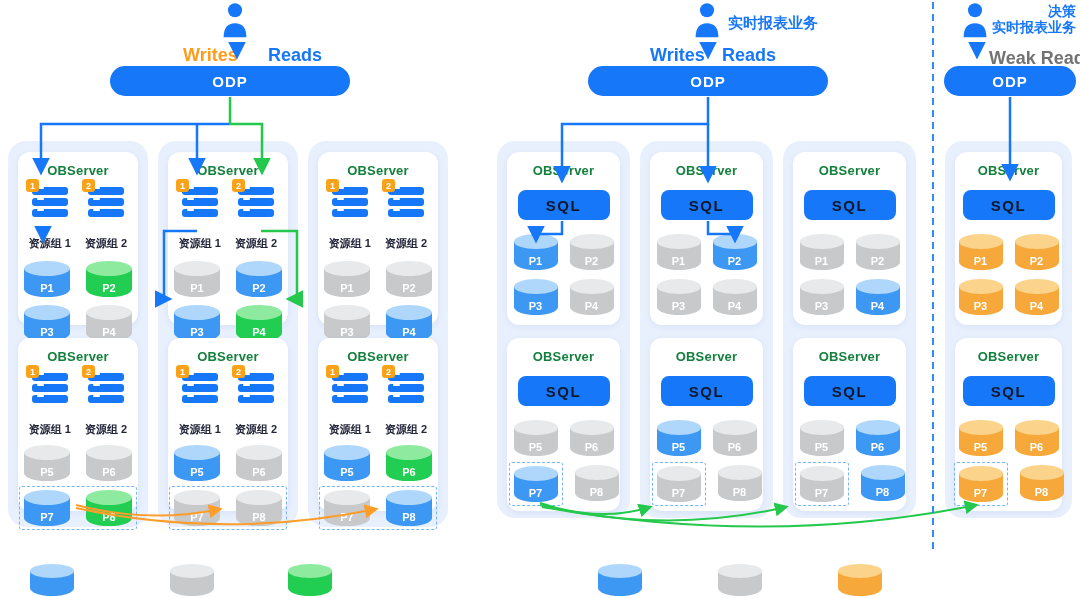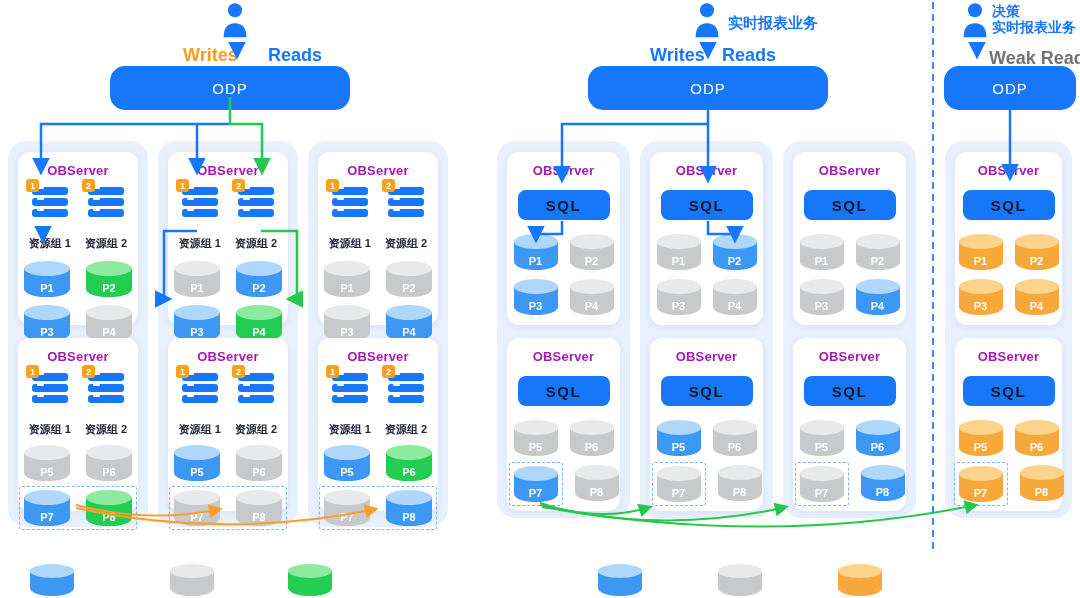--- a/index.html
+++ b/index.html
@@ -4,34 +4,34 @@
 <style>
   html,body{margin:0;padding:0;background:#fff;}
   .canvas{position:relative;width:1080px;height:598px;background:#fff;overflow:hidden;
           font-family:"Liberation Sans",sans-serif;}
 
   
   .user{position:absolute;}
   .top-label{position:absolute;color:#1677f8;font-weight:bold;font-size:15px;white-space:nowrap;}
   .top-label .ln{display:block;line-height:16px;font-size:14px;}
   .rw{position:absolute;font-weight:bold;font-size:18px;white-space:nowrap;}
-  .odp{position:absolute;top:66px;height:44px;background:#1677f8;border-radius:15px;color:#fff;
-       display:flex;align-items:center;justify-content:center;font-weight:normal;font-size:15px;letter-spacing:1px;}
+  .odp{position:absolute;top:66px;height:30px;background:#1677f8;border-radius:15px;color:#fff;
+       display:flex;align-items:center;justify-content:center;font-weight:bold;font-size:15px;letter-spacing:1px;}
 
   
   .col{position:absolute;top:141px;border-radius:18px;background:#e8f0fd;}
   .left-col{width:140px;height:386px;}
   .mid-col{width:133px;height:377px;}
   .right-col{width:127px;height:377px;}
   .card{position:absolute;left:10px;right:10px;background:#fff;border-radius:12px;
         display:flex;flex-direction:column;align-items:center;
         box-shadow:0 2px 6px rgba(30,80,160,.08);}
   .top-card{top:11px;height:173px;}
   .bottom-card{top:197px;height:173px;}
-  .ob-title{margin-top:11px;font-size:13px;font-weight:bold;color:#a21caf;letter-spacing:.2px;}
+  .ob-title{margin-top:11px;font-size:13px;font-weight:bold;color:#15803d;letter-spacing:.2px;}
 
   
   .rg-row{display:flex;gap:14px;margin-top:6px;}
   .rg{display:flex;flex-direction:column;align-items:center;}
   .srv{position:relative;width:36px;}
   .srv i{display:block;width:36px;height:8px;border-radius:3px;background:#1677f8;margin-bottom:2px;}
   .srv i::before{content:'';display:block;width:7px;height:2px;background:#fff;border-radius:1px;margin:3px 0 0 5px;}
   .badge{position:absolute;top:-5px;left:-6px;width:13px;height:13px;background:#f9a21a;color:#fff;
          font-size:9px;font-weight:bold;border-radius:3px;display:flex;align-items:center;justify-content:center;z-index:3;}
   .rg-label{margin-top:17px;font-size:11px;color:#23263a;font-weight:600;white-space:nowrap;}
@@ -92,21 +92,21 @@
   <div class="rw" style="left:650px;top:45px;color:#1677f8;">Writes</div>
   <div class="rw" style="left:722px;top:45px;color:#1677f8;">Reads</div>
   <div class="odp" style="left:588px;width:240px;">ODP</div>
 
   <div class="user" style="left:962px;top:2px;">
     <svg width="26" height="38" viewBox="0 0 24 34">
         <circle cx="12" cy="7" r="6.5" fill="#1677f8"></circle>
         <path d="M1.5 32 q0-13 10.5-13 q10.5 0 10.5 13 z" fill="#1677f8"></path>
       </svg>
   </div>
-  <div class="top-label" style="left:992px;top:3px;">
+  <div class="top-label" style="left:992px;top:3px;text-align:right;">
     <span class="ln">决策</span>
     <span class="ln">实时报表业务</span>
   </div>
   <div class="rw" style="left:989px;top:48px;color:#737373;">Weak Reads</div>
   <div class="odp" style="left:944px;width:132px;">ODP</div>
 
   <div class="col left-col" style="left:8px;">
     <div class="card top-card">
       <div class="ob-title">OBServer</div>
       <div class="rg-row">

